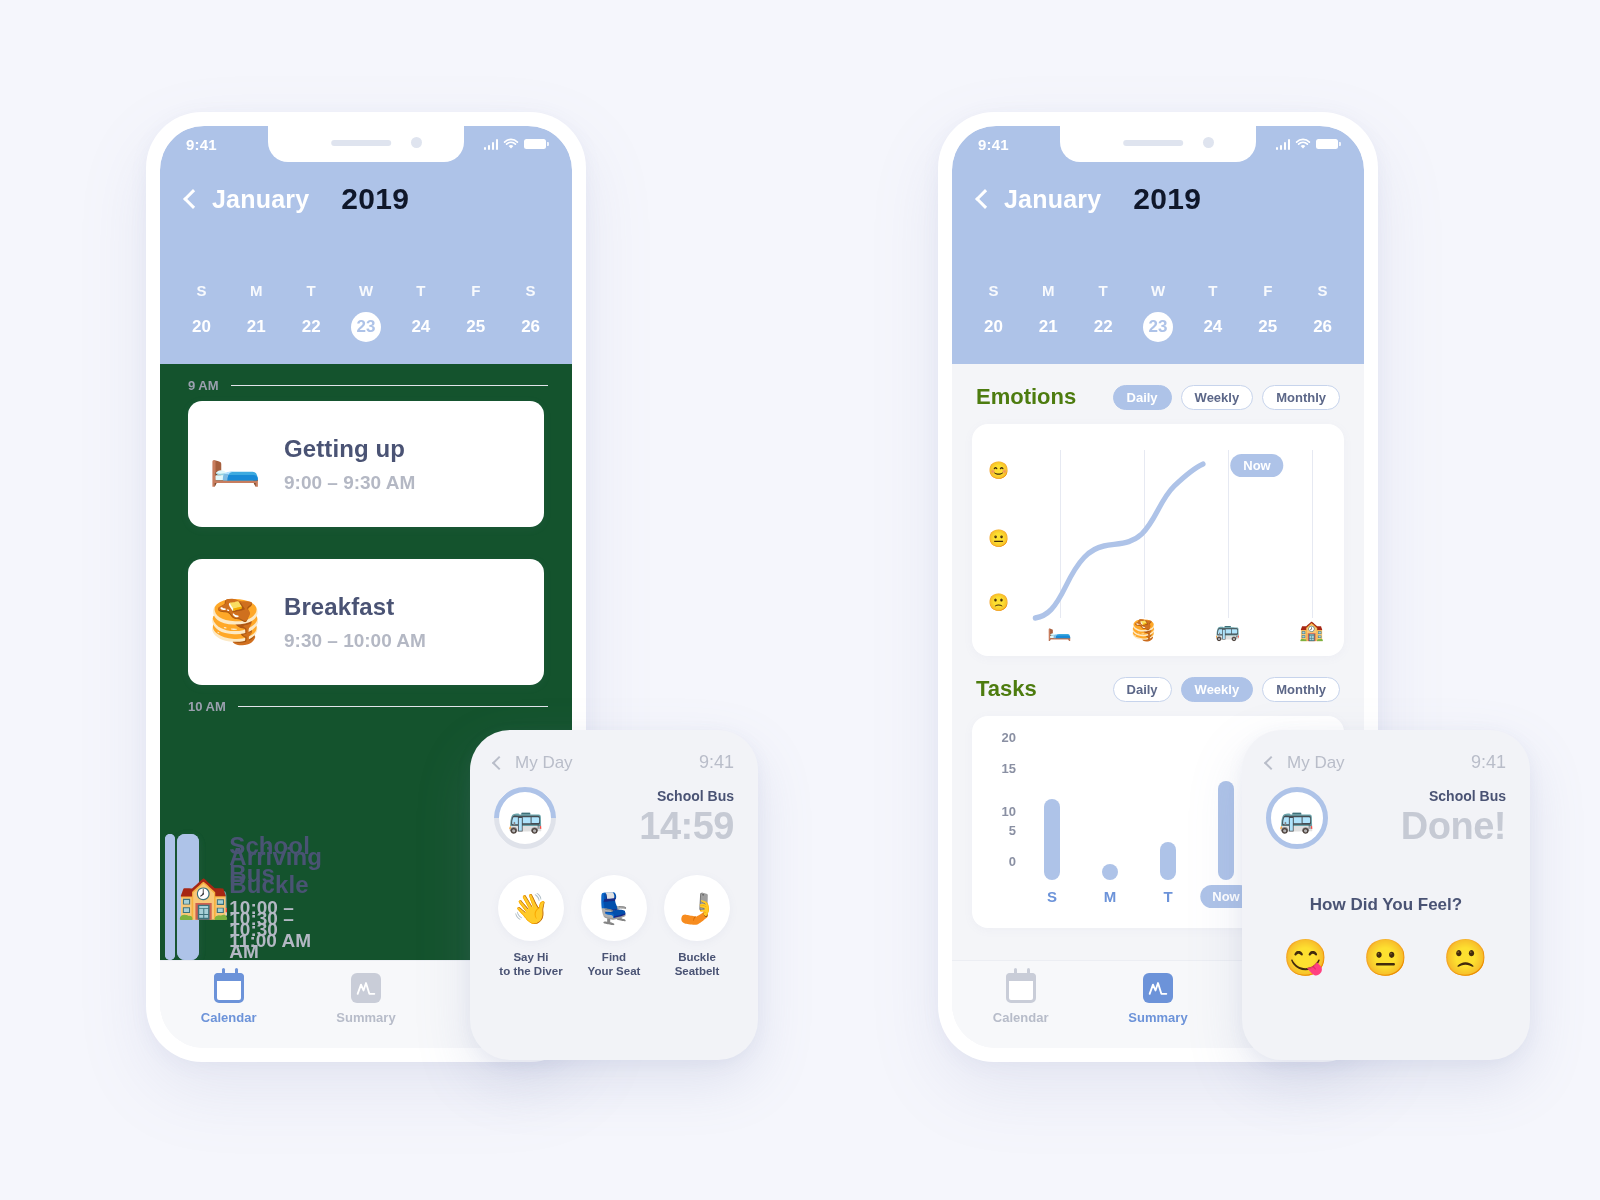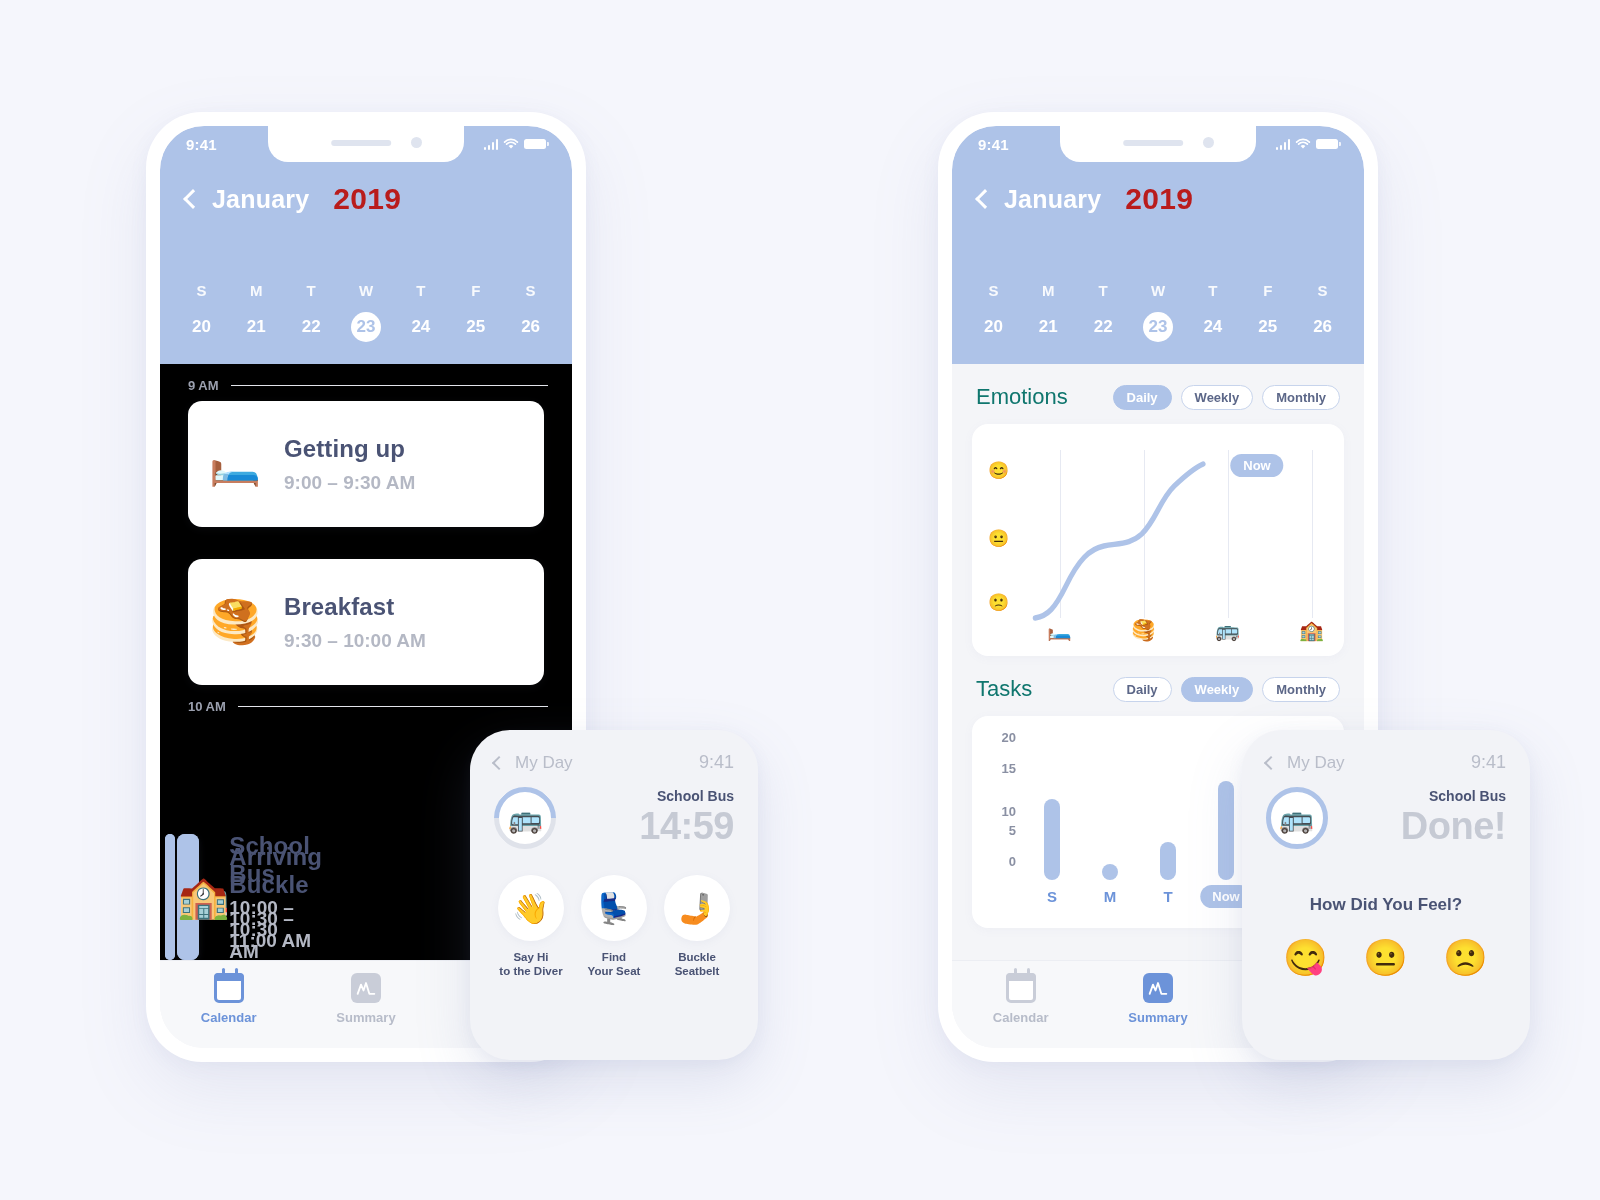--- a/index.html
+++ b/index.html
@@ -73,35 +73,35 @@
 
   .month-row {
     position: absolute; left: 0; right: 0; top: 56px;
     display: flex; align-items: center; padding: 0 24px;
   }
   .chevron-back {
     width: 14px; height: 14px; border-left: 3.5px solid #fff; border-bottom: 3.5px solid #fff;
     transform: rotate(45deg); margin-right: 12px; margin-left: 2px;
   }
   .month-name { color: #fff; font-size: 25px; font-weight: bold; letter-spacing: .2px; }
-  .year { color: #b91c1c; font-size: 30px; font-weight: bold; margin-left: 24px; letter-spacing: .3px; }
+  .year { color: #0f172a; font-size: 30px; font-weight: bold; margin-left: 32px; letter-spacing: .3px; }
 
   .weekstrip { position: absolute; left: 0; right: 0; bottom: 22px; padding: 0 14px; }
   .week-row { display: flex; }
   .wcell { flex: 1; text-align: center; color: #fff; }
   .wcell .dow { font-size: 15px; font-weight: bold; opacity: .92; }
   .wcell .dnum { font-size: 17px; font-weight: bold; margin-top: 13px;
     height: 30px; line-height: 30px; }
   .wcell.today .dnum {
     background: #fff; color: #aec3e8; width: 30px; border-radius: 50%;
     margin: 13px auto 0;
   }
 
   
-  .agenda { position: relative; height: 596px; background: #000000; padding: 0 2px; }
+  .agenda { position: relative; height: 596px; background: #14532d; padding: 0 2px; }
   .hour-row { display: flex; align-items: center; padding: 14px 0 8px 26px; }
   .hour-lbl { color: #9ba0af; font-size: 13px; font-weight: bold; white-space: nowrap; }
   .hour-line { flex: 1; height: 1px; background: #e2e4ea; margin-left: 12px; margin-right: 22px; }
 
   .ev-card {
     position: relative; margin: 0 26px 0 26px;
     background: #fff; border-radius: 14px;
     box-shadow: 0 2px 10px rgba(130,140,180,.07);
     height: 126px; padding: 0 22px 0 0;
     display: flex; align-items: center;
@@ -151,21 +151,21 @@
   .ic-loc:after {
     content:""; position:absolute; left:11.5px; top:7px; width:7px; height:7px;
     background:#f7f8fa; border-radius:50%;
   }
 
   
   .summary { position: relative; height: 596px; background: #f4f5f8; }
   .sec-head {
     display: flex; align-items: center; padding: 20px 24px 14px 24px;
   }
-  .sec-title { color: #0f766e; font-size: 22px; font-weight: normal; flex: 0 0 auto; }
+  .sec-title { color: #4d7c0f; font-size: 22px; font-weight: bold; flex: 0 0 auto; }
   .seg-group { display: flex; gap: 9px; margin-left: auto; }
   .seg {
     border: 1.5px solid #c7d4ec; color: #5c6788; background: #fff;
     border-radius: 14px; font-size: 13px; font-weight: bold;
     padding: 5px 13px; line-height: 1;
   }
   .seg.on { background: #aec3e8; border-color: #aec3e8; color: #fff; }
 
   .chart-card {
     margin: 0 20px; background: #fff; border-radius: 16px;

